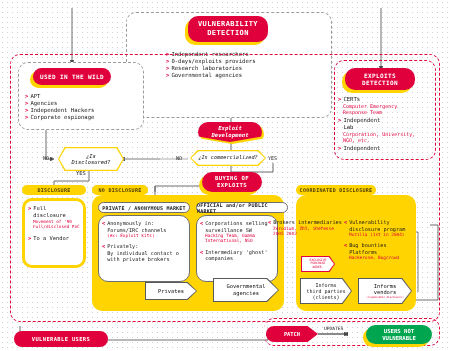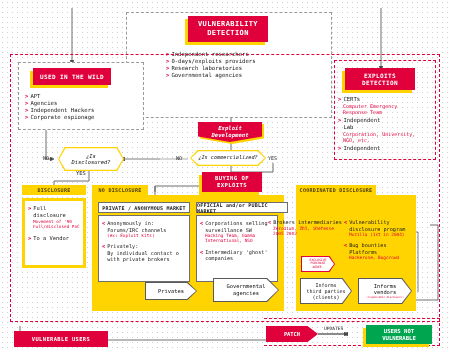--- a/index.html
+++ b/index.html
@@ -7,21 +7,21 @@
     width:450px;height:351px;
     background:#ffffff;
     font-family:"DejaVu Sans Mono","Liberation Mono",monospace;
     overflow:hidden;
     position:relative;
   }
   #root{position:relative;width:450px;height:351px;
     background:
       radial-gradient(circle, #cfcfcf 0.5px, transparent 0.6px) 0 0/5px 5px;
   }
-  .abs{position:absolute;box-sizing:border-box;}
+  .abs{position:absolute;box-sizing:border-box;border-radius:10px;}
 
   
   .redbox{
     background:#e0003c;color:#fff;
     font-weight:bold;letter-spacing:.4px;
     display:flex;align-items:center;justify-content:center;
     text-align:center;line-height:1.25;
     box-shadow:-3px 3px 0 #ffd400;
   }
   .greenbox{

